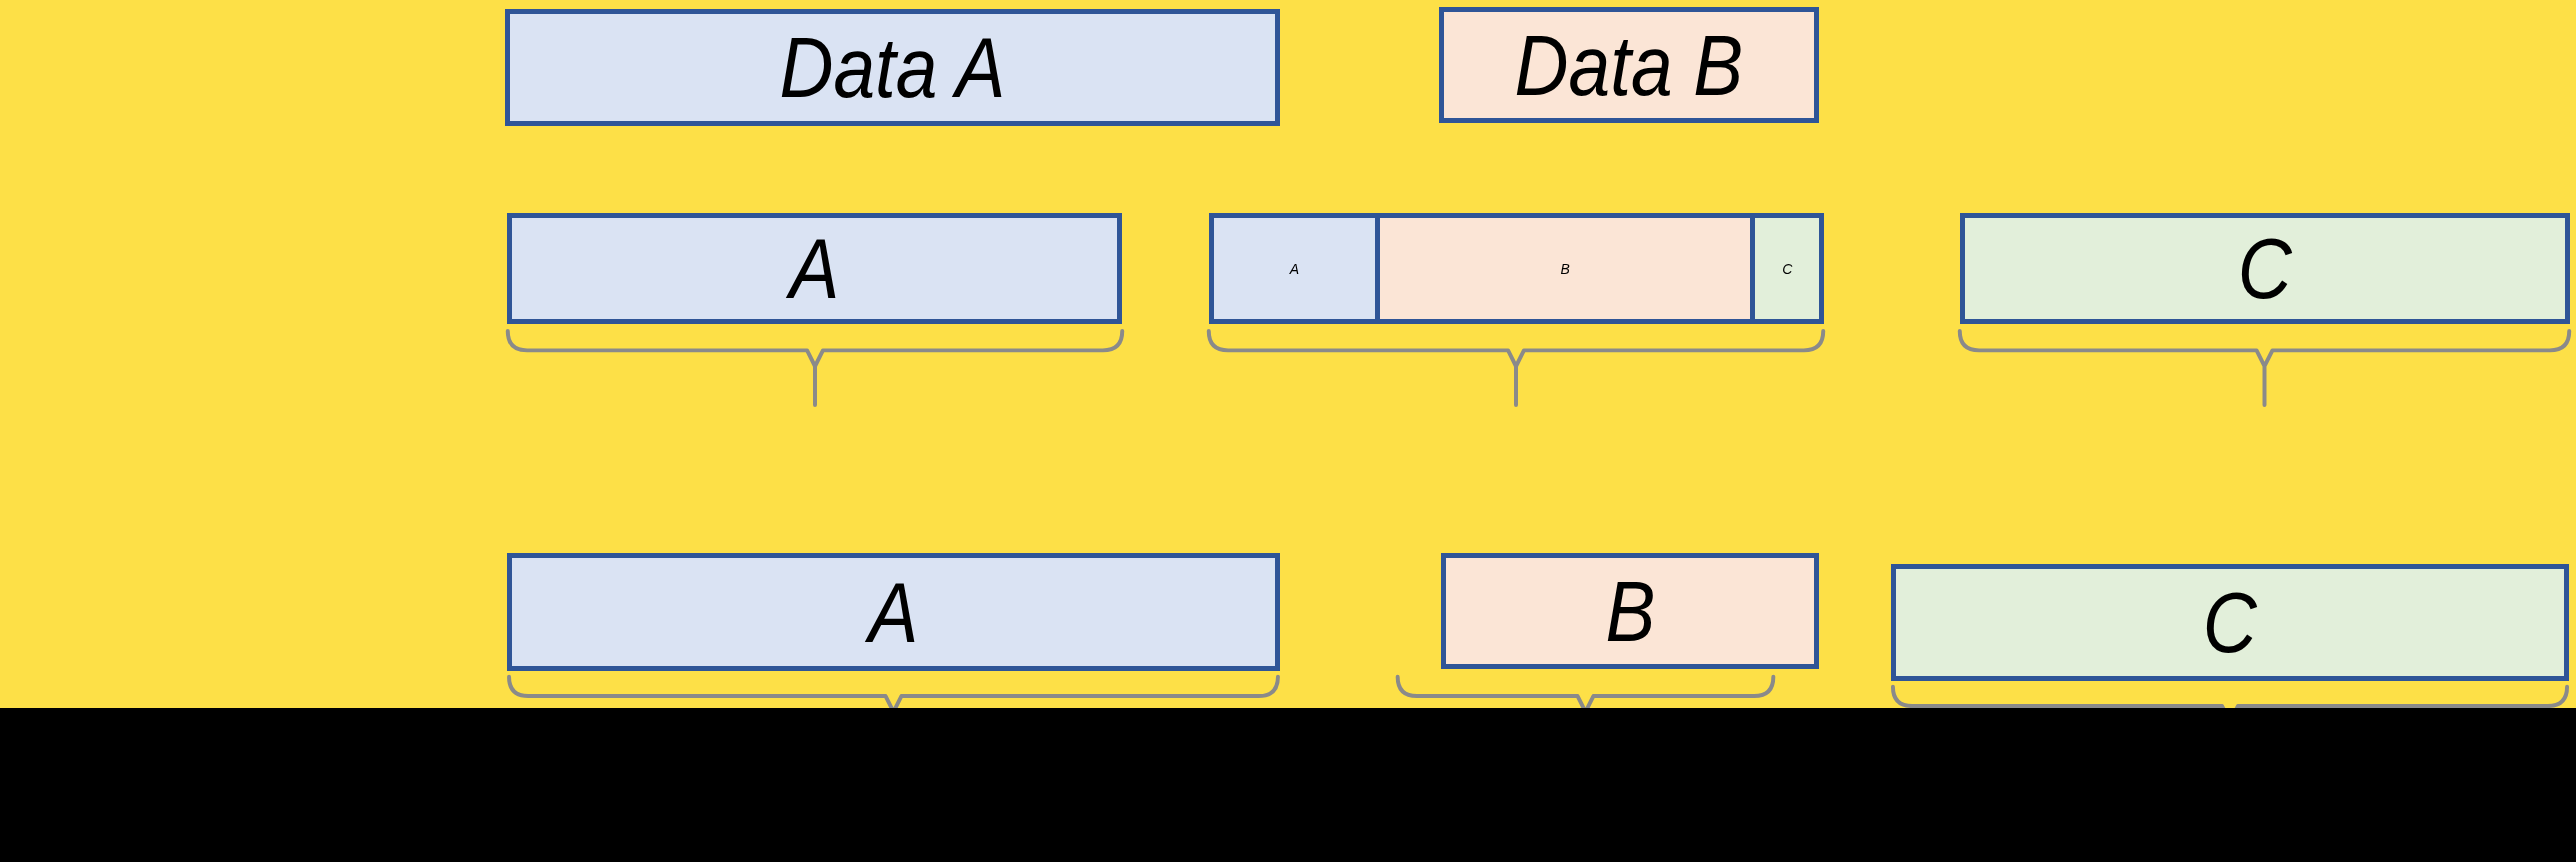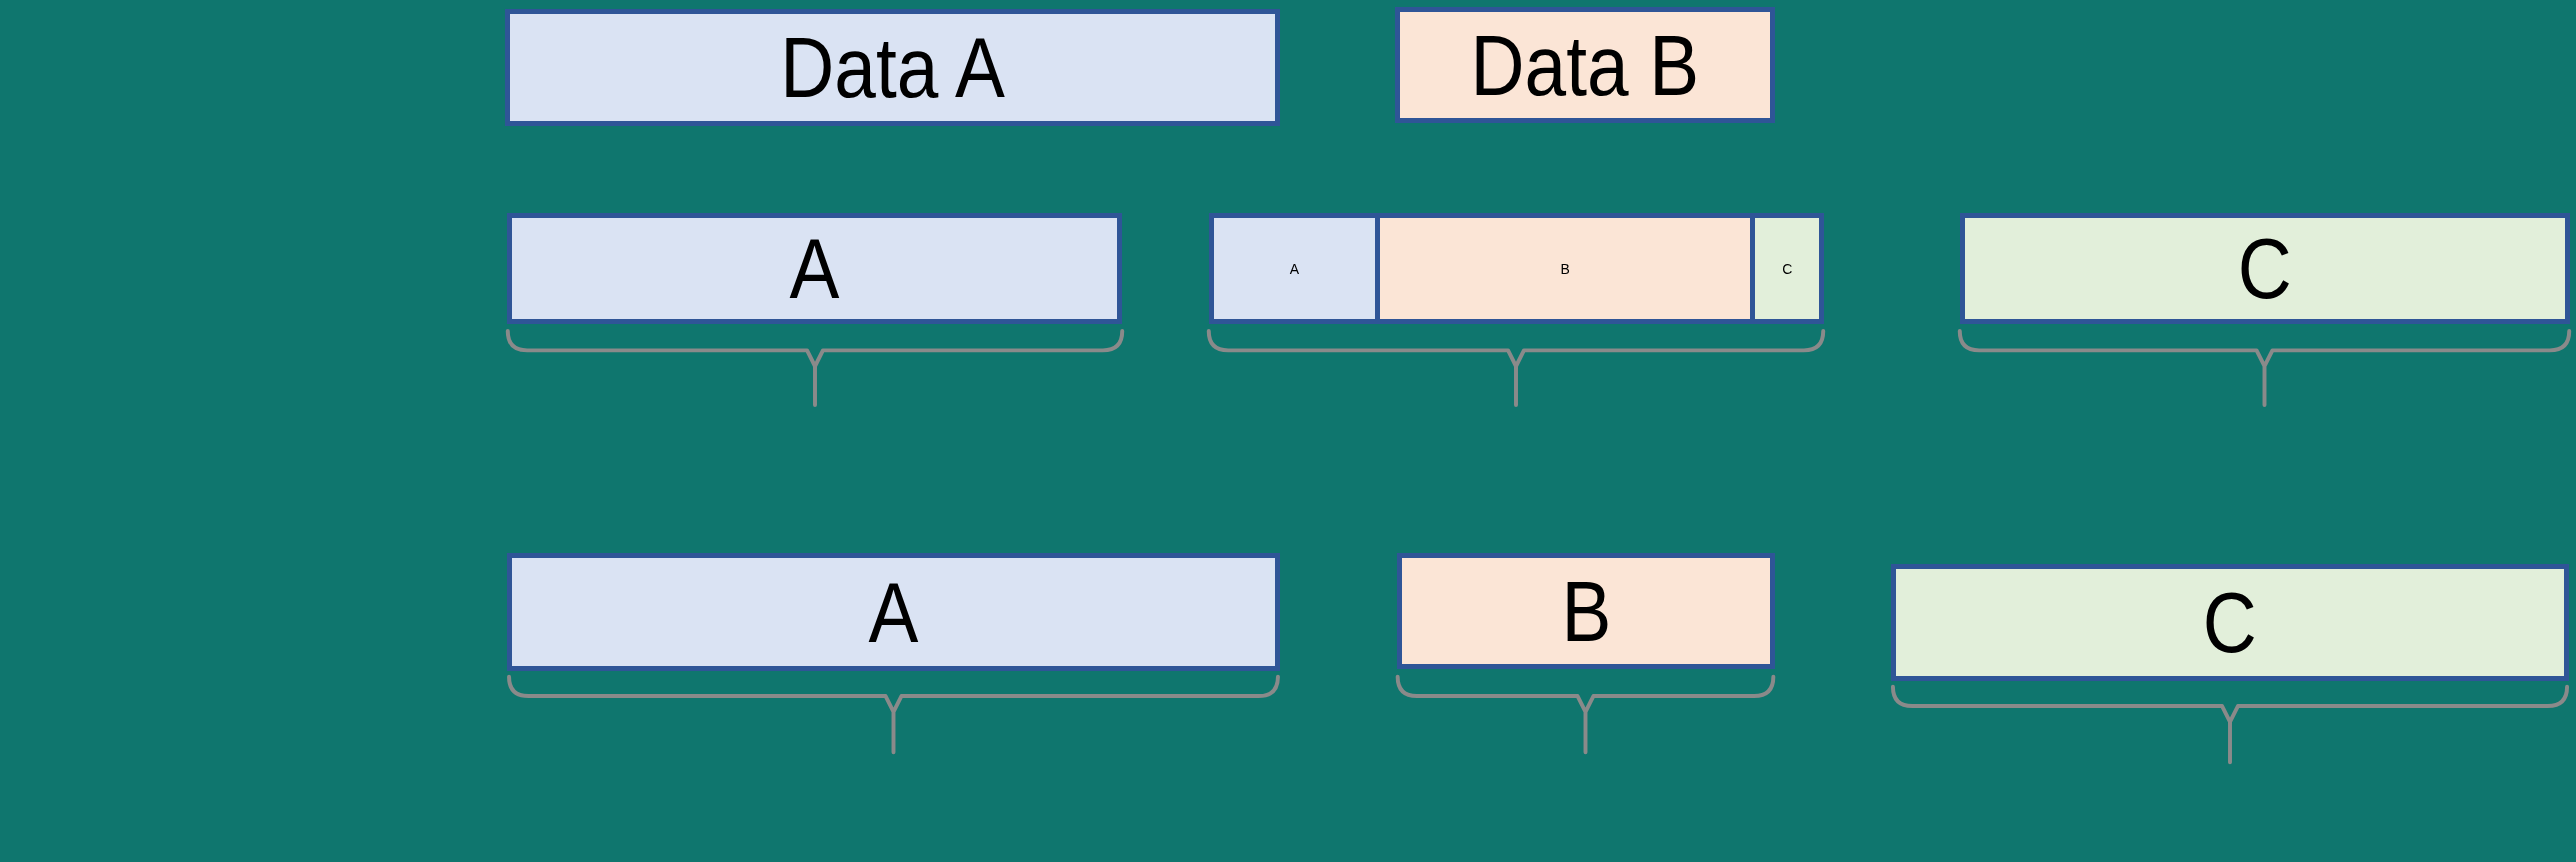--- a/index.html
+++ b/index.html
@@ -1,39 +1,40 @@
 <!DOCTYPE html>
 <html style="font-size:14px"><head>
 <meta charset="utf-8">
 <style>
   html,body{margin:0;padding:0;background:#000;}
   #stage{
     position:relative;
-    width:2576px;height:862px;
-    background:#0f766e;
+    width:2576px;height:708px;
+    background:#fde047;
     overflow:hidden;
     font-family:"Liberation Sans", sans-serif;
+    font-style:italic;
   }
   .box{
     position:absolute;
     box-sizing:border-box;
     border:5.3px solid #2f5597;
     display:flex;
     align-items:center;
     justify-content:center;
     color:#000;
   }
   .box .lbl{
     font-size:85px;
     line-height:1;
     transform:scaleX(.88);
     white-space:nowrap;
   }
   .fill-blue{background:#dae3f3;}
-  .fill-peach{background:#fbe5d6;}
+  .fill-peach{background:#fbe5d6;margin-left:44px;}
   .fill-green{background:#e2efda;}
   .composite{
     position:absolute;
     display:flex;
     box-sizing:border-box;
   }
   .composite .seg{
     position:relative;
     box-sizing:border-box;
     border:5.3px solid #2f5597;

